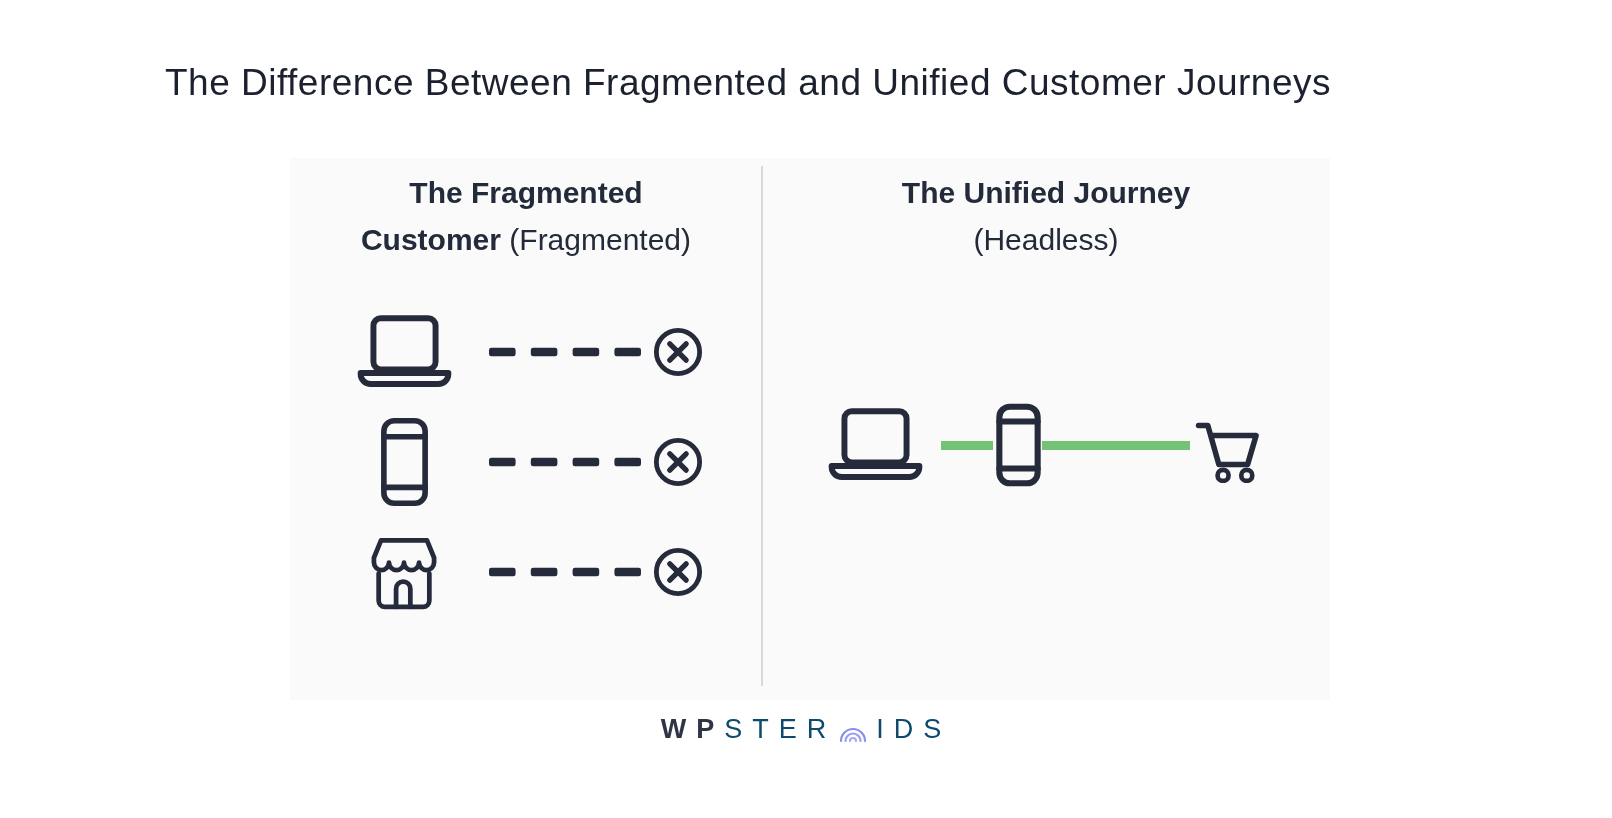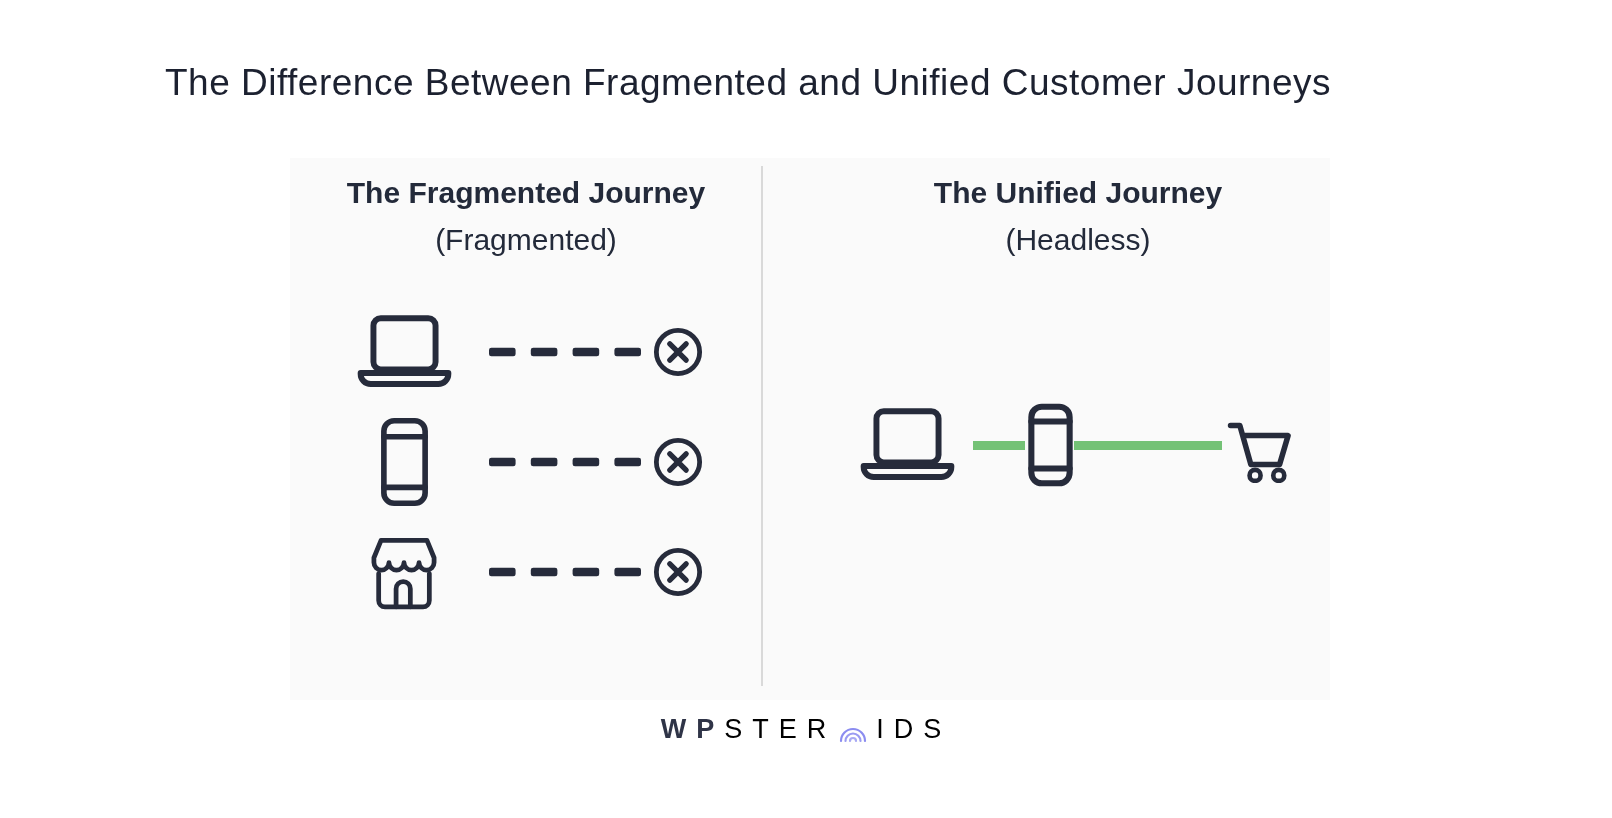--- a/index.html
+++ b/index.html
@@ -48,21 +48,21 @@
   }
   .col {
     position: absolute;
     top: 0;
     height: 100%;
     display: flex;
     flex-direction: column;
     align-items: center;
   }
   .col.left  { left: 0;     width: 472px; }
-  .col.right { left: 472px; width: 568px; margin-left: 32px; }
+  .col.right { left: 472px; width: 568px; }
 
   .heading {
     margin-top: 12px;
     max-width: 370px;
     text-align: center;
     font-size: 30px;
     font-weight: 400;
     line-height: 1.55;
     color: #232a3a;
   }
@@ -118,40 +118,40 @@
     display: flex;
     align-items: center;
     justify-content: center;
   }
   .logo .seg {
     font-size: 27px;
     letter-spacing: 10px;
     color: #2f3447;
   }
   .logo .bold { font-weight: 700; }
-  .logo .light { font-weight: 400; color: #000000; }
+  .logo .light { font-weight: 400; color: #0c4a6e; }
   .logo-o {
     display: inline-flex;
     align-items: flex-end;
     margin: 0 8px 0 2px;
   }
 </style>
 </head>
 <body>
 
 <div class="canvas">
 
   <h1 class="title">The Difference Between Fragmented and Unified Customer Journeys</h1>
 
   <div class="panel">
     <div class="divider"></div>
 
     <section class="col left">
       <h2 class="heading">
-        <strong>The Fragmented Journey</strong>
+        <strong>The Fragmented Customer</strong>
         <span>(Fragmented)</span>
       </h2>
 
       <div class="frag-rows">
 
         <div class="frag-row">
           <span class="icon-slot">
             <svg width="95" height="76" viewBox="0 0 104 82">
               <rect class="ink-stroke" stroke-width="6.5" x="18" y="4" width="68" height="56" rx="8"></rect>
               <path class="ink-stroke" stroke-width="6.5" d="M4 64 H100 V65 A11 11 0 0 1 89 76 H15 A11 11 0 0 1 4 65 Z"></path>

